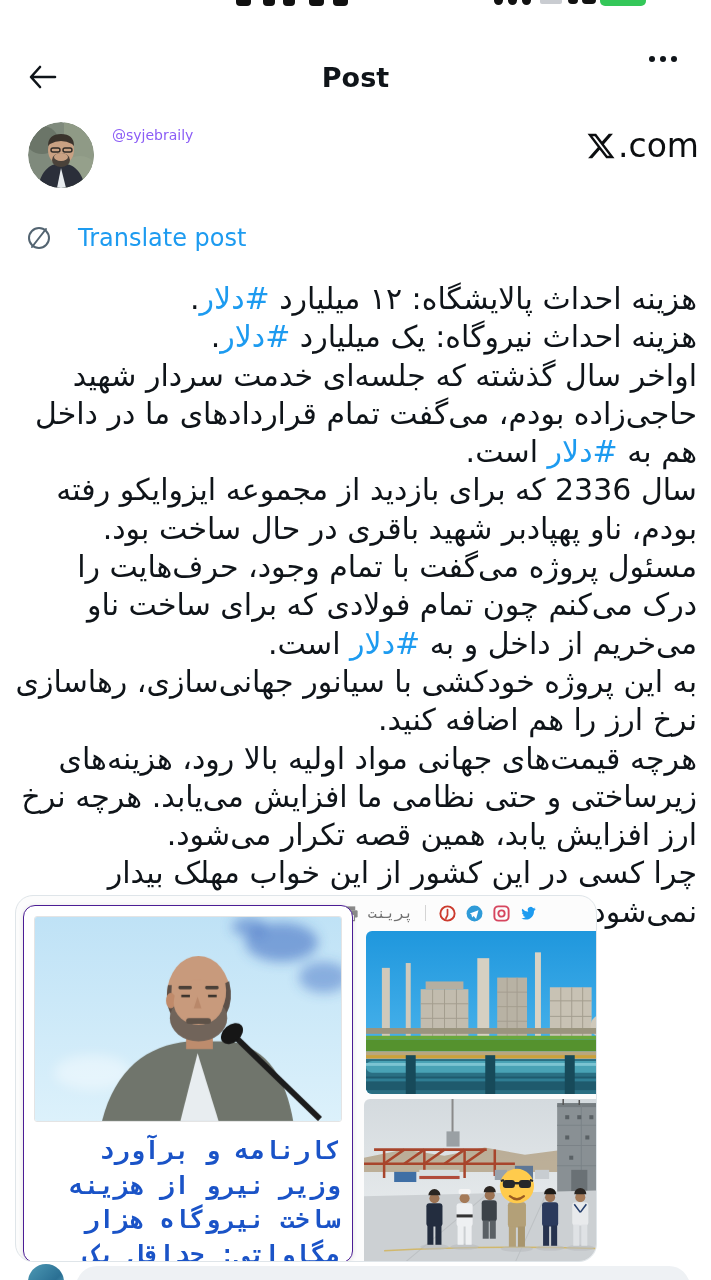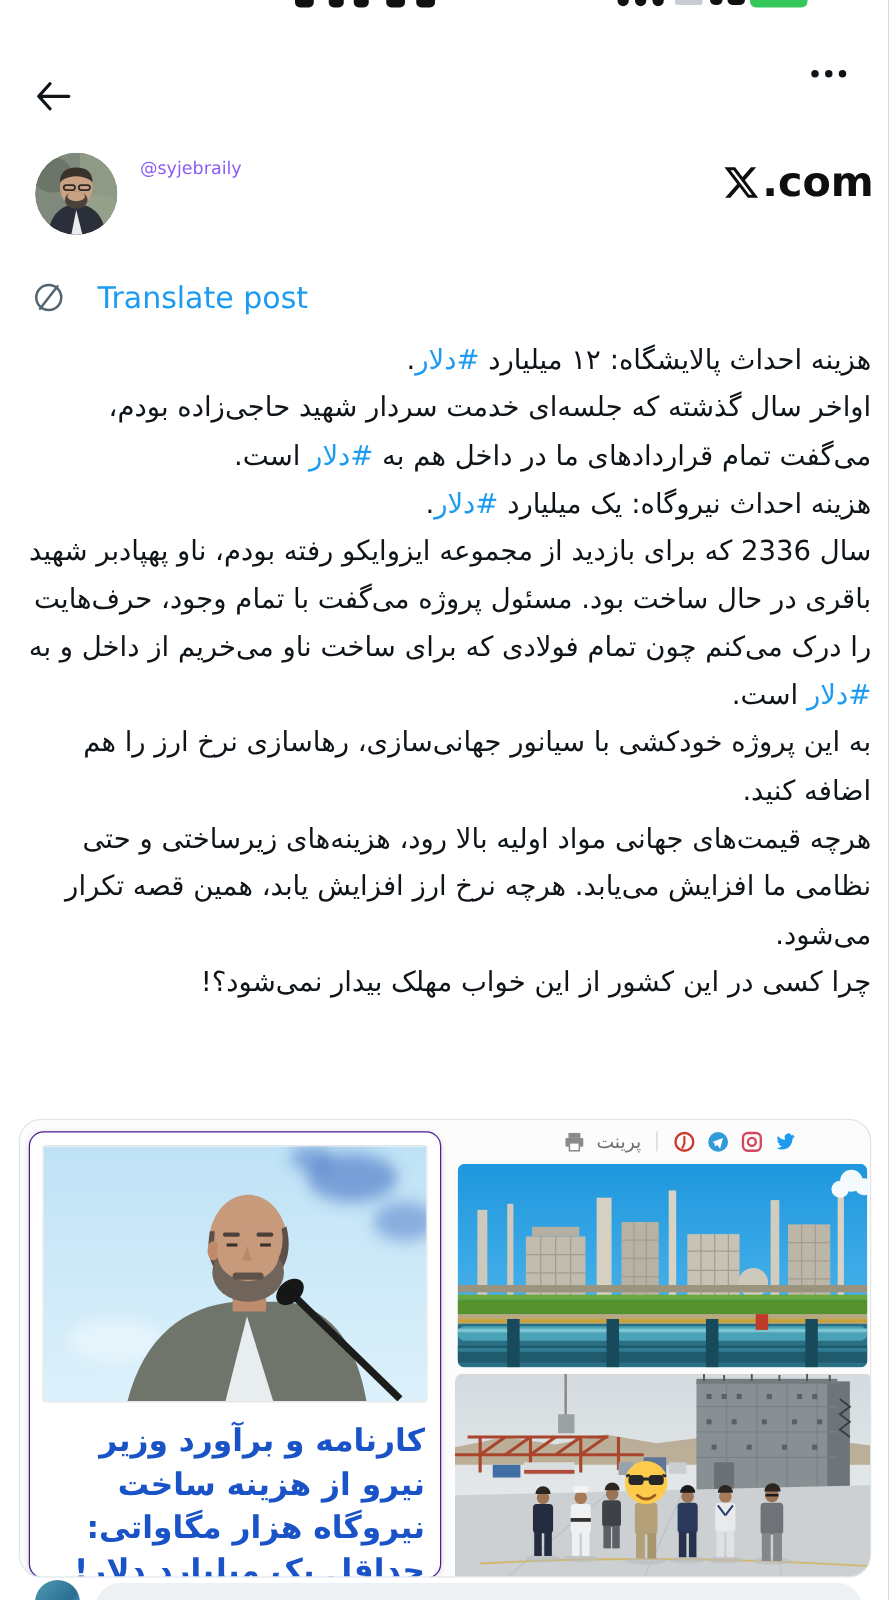--- a/index.html
+++ b/index.html
@@ -26,31 +26,31 @@
   .more-btn i{ width:6px; height:6px; border-radius:50%; background:#0f1419; display:block; }
   
   .profile{ position:absolute; top:120px; left:28px; right:12px; height:74px; }
   .avatar{ position:absolute; left:0; top:2px; width:66px; height:66px; border-radius:50%;
     overflow:hidden; }
   .pblock{ position:absolute; left:84px; top:3px; }
   .name-line{ display:flex; align-items:center; gap:7px; direction:ltr; }
   .disp-name{ font-size:24px; font-weight:bold; direction:rtl; }
   .handle{ font-size:14px; color:#8b5cf6; margin-top:4px; }
   .x-watermark{ position:absolute; right:0; top:6px; display:flex; align-items:center; gap:2px;
-    font-size:33px; font-weight:bold; color:#0c0e10;justify-content:center; }
+    font-size:33px; font-weight:normal; color:#0c0e10;justify-content:center; }
   
   .translate-row{ position:absolute; top:224px; left:26px; display:flex; align-items:center; gap:26px; }
   .translate-label{ font-size:24px; color:#1d9bf0; cursor:pointer; }
   
-  .post-text{ position:absolute; top:270px; left:14px; right:14px;
-    font-size:22px; line-height:38.3px; color:#0f1419; direction:rtl; text-align:right; }
+  .post-text{ position:absolute; top:280px; left:14px; right:14px;
+    font-size:30px; line-height:38.3px; color:#0f1419; direction:rtl; text-align:right; }
   .post-text .hashtag{ color:#1d9bf0; cursor:pointer; }
   
-  .media-card{ position:absolute; top:895px; left:15px; width:682px; height:367px;
-    border:1px solid #dfe5e9; border-radius:18px; background:#fcfcfc; overflow:hidden; }
+  .media-card{ position:absolute; top:895px; left:15px; width:582px; height:367px;
+    border:1px solid #dfe5e9; border-radius:18px; background:#fcfcfc; overflow:hidden;font-family:Liberation Mono, monospace; }
   .share-row{ position:absolute; top:3px; right:58px; height:28px;
     display:flex; direction:rtl; align-items:center; gap:8px; }
   .share-ico{ width:19px; height:19px; display:inline-block; }
   .share-div{ width:1px; height:16px; background:#d4d4d4; margin:0 4px; }
   .share-label{ font-size:15px; color:#707070; }
   .refinery{ position:absolute; top:35px; left:350px; width:328px; height:163px;
     border-radius:6px; overflow:hidden; }
   .shipphoto{ position:absolute; top:203px; left:348px; width:334px; height:164px;
     border-radius:6px 6px 0 0; overflow:hidden; }
   .news-subcard{ position:absolute; top:9px; left:7px; width:330px; height:358px;
@@ -88,20 +88,21 @@
   </div>
 
   <div class="header">
     <button class="back-btn" aria-label="Back">
       <span>
         <svg width="32" height="32" viewBox="0 0 32 32">
           <path d="M14 6 L5 16 L14 26 M6 16 H29" stroke="#0f1419" stroke-width="2.6" fill="none" stroke-linecap="round" stroke-linejoin="round"></path>
         </svg>
       </span>
     </button>
+    <div class="page-title">Post</div>
     <button class="more-btn" aria-label="More">
       <i></i>
         <i></i>
         <i></i>
     </button>
   </div>
 
   <div class="profile">
     <div class="avatar">
       <svg width="66" height="66" viewBox="0 0 66 66">
@@ -144,22 +145,22 @@
       <svg width="26" height="26" viewBox="0 0 26 26">
         <circle cx="13" cy="13" r="10" fill="none" stroke="#536471" stroke-width="2"></circle>
         <line x1="20" y1="4" x2="6" y2="22" stroke="#536471" stroke-width="2" stroke-linecap="round"></line>
       </svg>
     </span>
     <span class="translate-label">Translate post</span>
   </div>
 
   <article class="post-text" dir="rtl">
       <div><span>هزینه احداث پالایشگاه: ۱۲ میلیارد </span><span class="hashtag">#دلار</span><span>.</span></div>
+      <div><span>هزینه احداث نیروگاه: یک میلیارد </span><span class="hashtag">#دلار</span><span>.</span></div>
       <div><span>اواخر سال گذشته که جلسه‌ای خدمت سردار شهید حاجی‌زاده بودم، می‌گفت تمام قراردادهای ما در داخل هم به </span><span class="hashtag">#دلار</span><span> است.</span></div>
-      <div><span>هزینه احداث نیروگاه: یک میلیارد </span><span class="hashtag">#دلار</span><span>.</span></div>
       <div><span>سال 2336 که برای بازدید از مجموعه ایزوایکو رفته بودم، ناو پهپادبر شهید باقری در حال ساخت بود. مسئول پروژه می‌گفت با تمام وجود، حرف‌هایت را درک می‌کنم چون تمام فولادی که برای ساخت ناو می‌خریم از داخل و به </span><span class="hashtag">#دلار</span><span> است.</span></div>
       <div><span>به این پروژه خودکشی با سیانور جهانی‌سازی، رهاسازی نرخ ارز را هم اضافه کنید.</span></div>
       <div><span>هرچه قیمت‌های جهانی مواد اولیه بالا رود، هزینه‌های زیرساختی و حتی نظامی ما افزایش می‌یابد. هرچه نرخ ارز افزایش یابد، همین قصه تکرار می‌شود.</span></div>
       <div><span>چرا کسی در این کشور از این خواب مهلک بیدار نمی‌شود؟!</span></div>
     </article>
 
   <figure class="media-card">
 
     <div class="share-row">
       <span class="share-ico">

